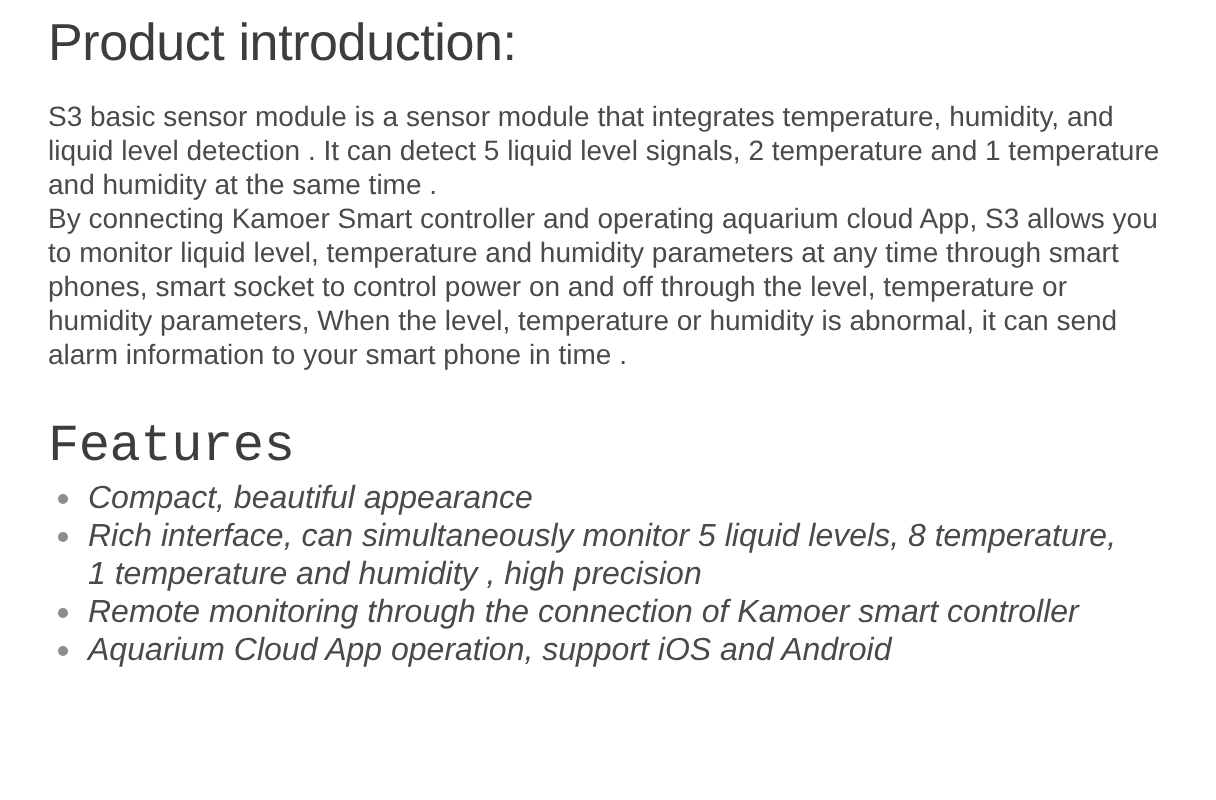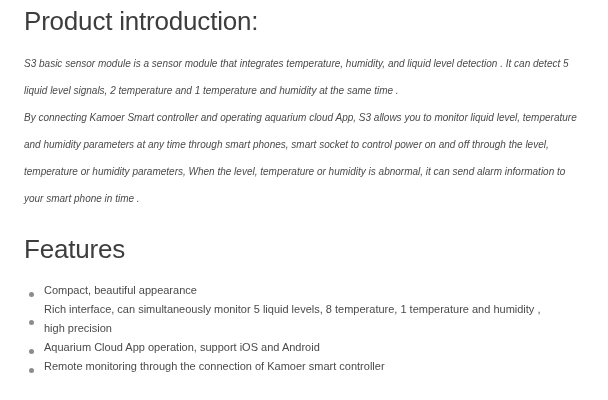--- a/index.html
+++ b/index.html
@@ -21,38 +21,38 @@
     padding:6px 22px 0 24px;
   }
   .heading{
     font-size:26px;
     font-weight:400;
     line-height:31px;
     color:var(--heading-color);
     letter-spacing:-0.2px;
   }
   .intro-heading{margin-bottom:13px;}
-  .features-heading{margin-top:22px;margin-bottom:16px;}
+  .features-heading{margin-top:22px;margin-bottom:1px;font-family:Liberation Mono, monospace;}
   .body-text{
-    font-size:10px;
-    line-height:27px;
+    font-size:14px;
+    line-height:17px;
     color:var(--body-color);
     letter-spacing:0;
-    font-style:italic;
   }
   .features-list{
     list-style:none;
     padding-right:24px;
   }
   .feature-item{
     display:flex;
-    align-items:center;
-    font-size:11px;
+    align-items:flex-start;
+    font-size:16px;
     line-height:19px;
     color:var(--body-color);
+    font-style:italic;
   }
   .bullet{
     flex:0 0 auto;
     width:5px;height:5px;
     border-radius:50%;
     background:var(--bullet-color);
     margin:7px 10px 0 5px;
   }
   .bullet.hidden{visibility:hidden;}
   .feature-text{flex:1 1 auto;}
@@ -75,22 +75,22 @@
       <li class="feature-item">
         <span class="bullet"></span>
         <span class="feature-text">Compact, beautiful appearance</span>
       </li>
       <li class="feature-item">
         <span class="bullet"></span>
         <span class="feature-text">Rich interface, can simultaneously monitor 5 liquid levels, 8 temperature, 1 temperature and humidity , high precision</span>
       </li>
       <li class="feature-item">
         <span class="bullet"></span>
-        <span class="feature-text">Aquarium Cloud App operation, support iOS and Android</span>
+        <span class="feature-text">Remote monitoring through the connection of Kamoer smart controller</span>
       </li>
       <li class="feature-item">
         <span class="bullet"></span>
-        <span class="feature-text">Remote monitoring through the connection of Kamoer smart controller</span>
+        <span class="feature-text">Aquarium Cloud App operation, support iOS and Android</span>
       </li>
     </ul>
   </section>
 
 </div>
 
 </body></html>

